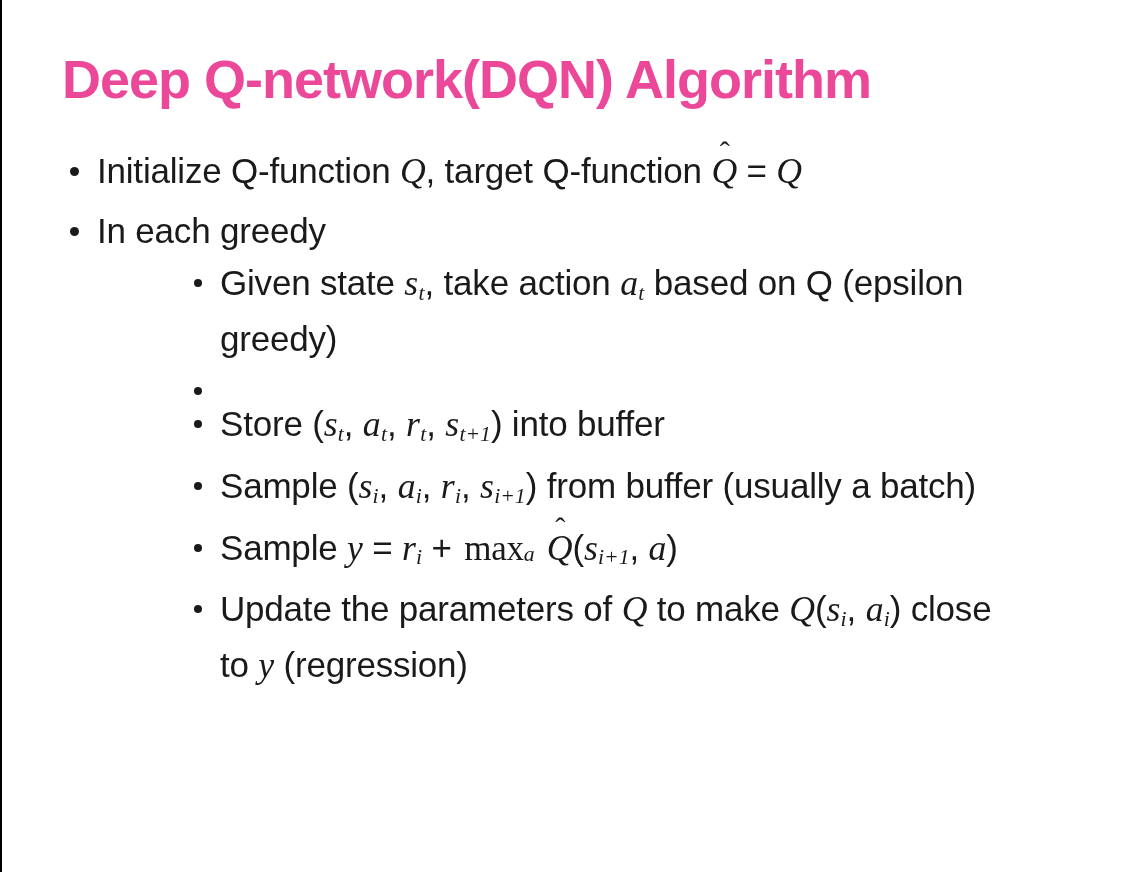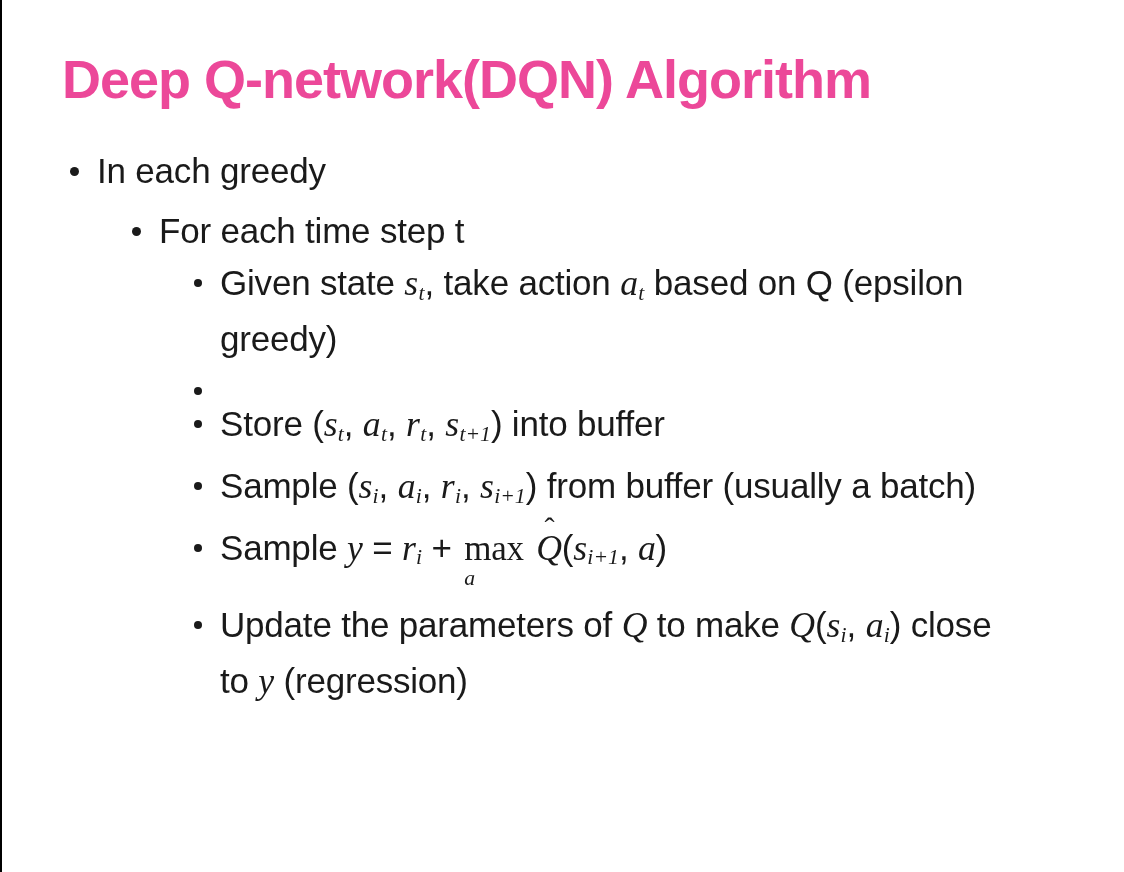--- a/index.html
+++ b/index.html
@@ -68,47 +68,47 @@
     content:"\02C6";
     position:absolute;
     left:52%; top:-0.38em;
     transform:translateX(-50%);
     font-style:normal;
     font-size:0.85em;
     line-height:1;
   }
   .munder {
     display:inline-flex;
-    flex-direction:column;
-    align-items:flex-start;
+    flex-direction:row;
+    align-items:flex-end;
     line-height:1;
-    margin:6px 0.08em;
+    margin:0 0.08em;
   }
   .munder .mop { font-family:"Liberation Serif", serif; font-style:normal; }
   .munder .mvar {
     font-family:"Liberation Serif", serif;
     font-style:italic;
     font-size:0.62em;
     margin-top:0.12em;
   }
 </style>
 </head>
 <body>
 
 <div class="page">
   <div class="left-border"></div>
   <h1 class="title">Deep Q-network(DQN) Algorithm</h1>
   <div class="bullets">
       <div class="item lvl1">
         <span class="dot"></span>
+        <span class="txt"><span class="mtext">Initialize Q-function </span><span class="mi">Q</span><span class="mtext">, target Q-function </span><span class="mi mhat">Q</span><span class="mtext"> = </span><span class="mi">Q</span></span>
+      </div>
+      <div class="item lvl1">
+        <span class="dot"></span>
         <span class="txt"><span class="mtext">In each greedy</span></span>
-      </div>
-      <div class="item lvl2">
-        <span class="dot"></span>
-        <span class="txt"><span class="mtext">For each time step t</span></span>
       </div>
       <div class="item lvl3">
         <span class="dot"></span>
         <span class="txt"><span class="mtext">Given state </span><span><span class="mi">s</span><span class="msub">t</span></span><span class="mtext">, take action </span><span><span class="mi">a</span><span class="msub">t</span></span><span class="mtext"> based on Q (epsilon</span><br><span class="mtext">greedy)</span></span>
       </div>
       <div class="item lvl3">
         <span class="dot"></span>
       </div>
       <div class="item lvl3">
         <span class="dot"></span>

